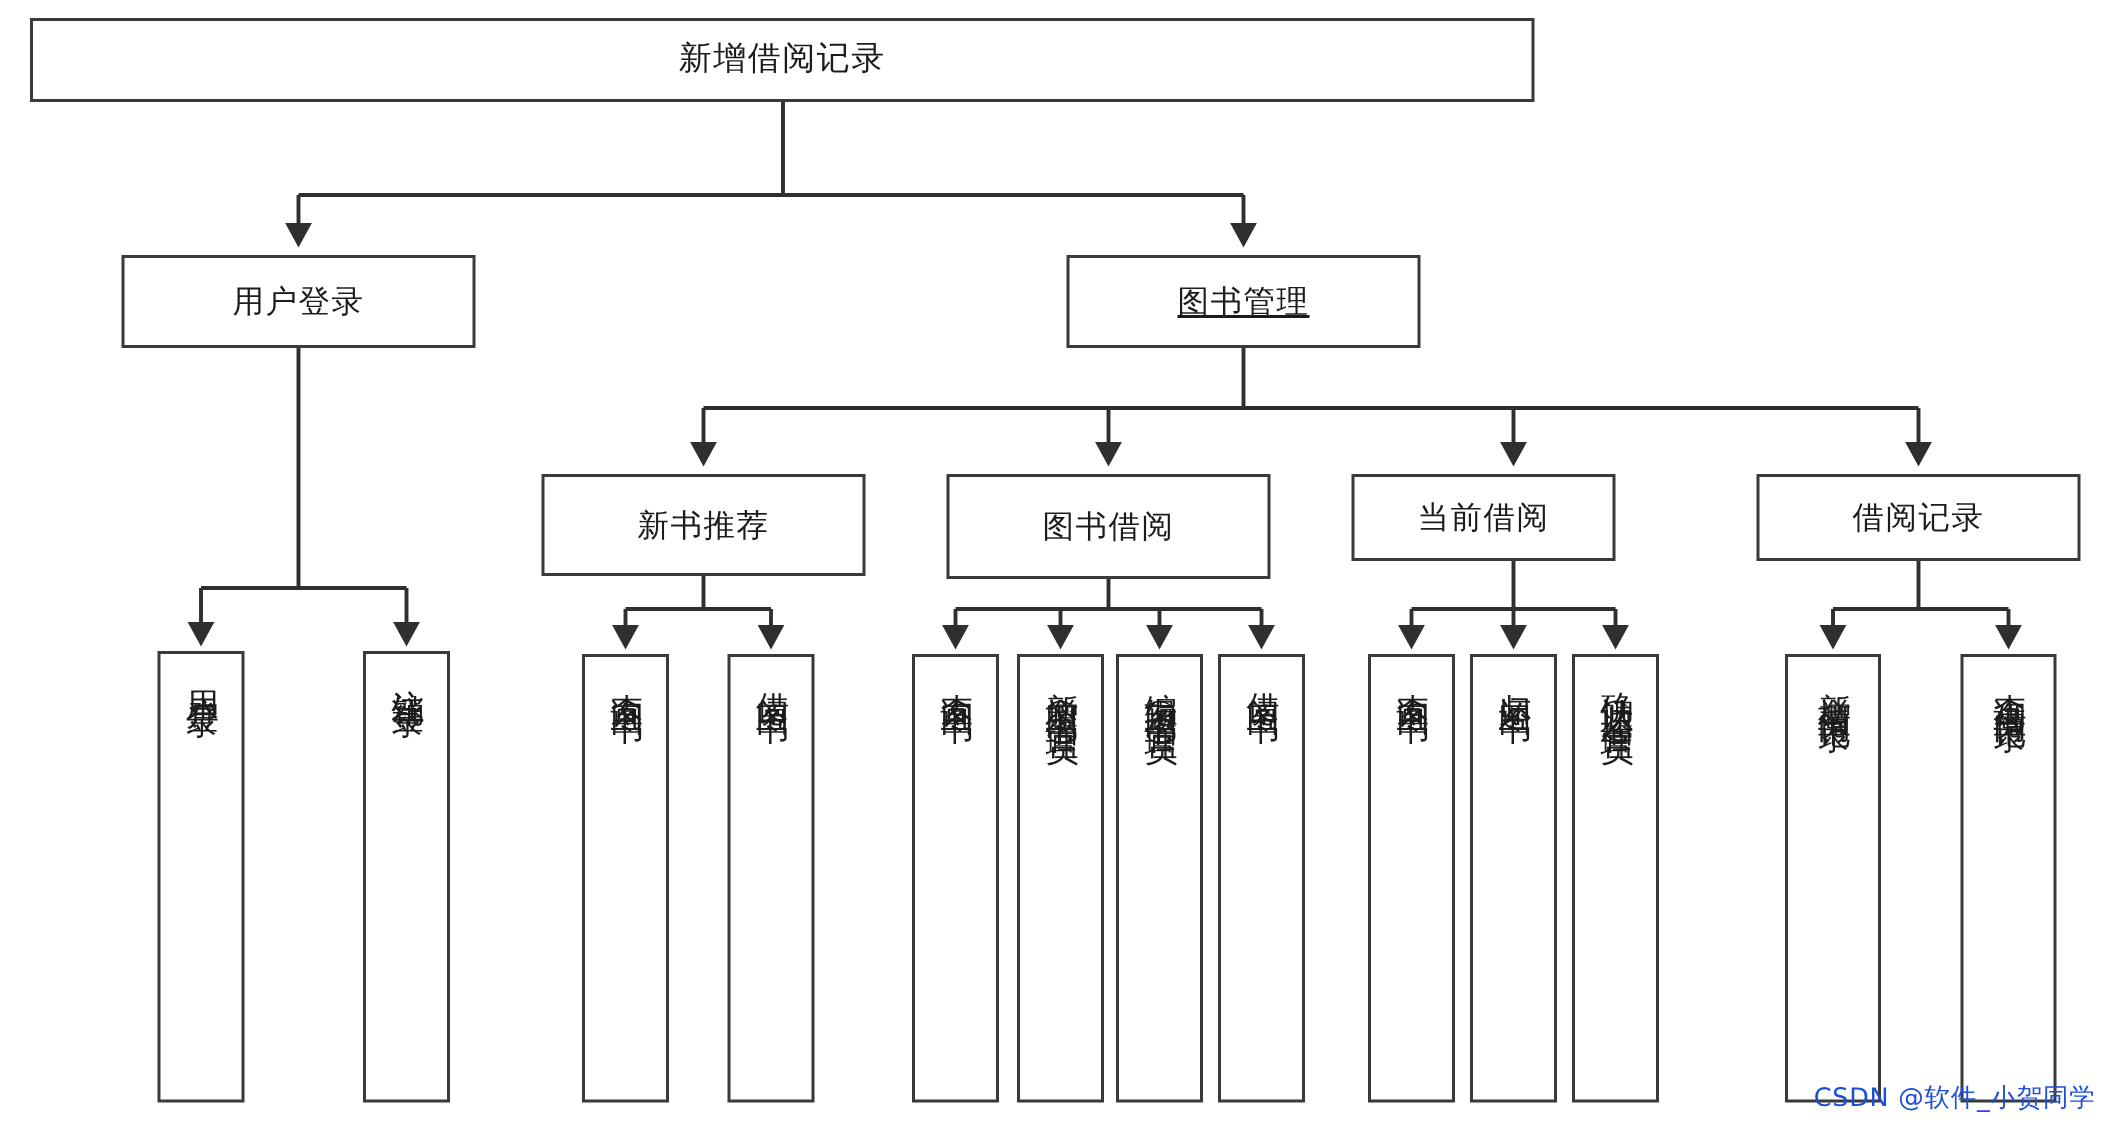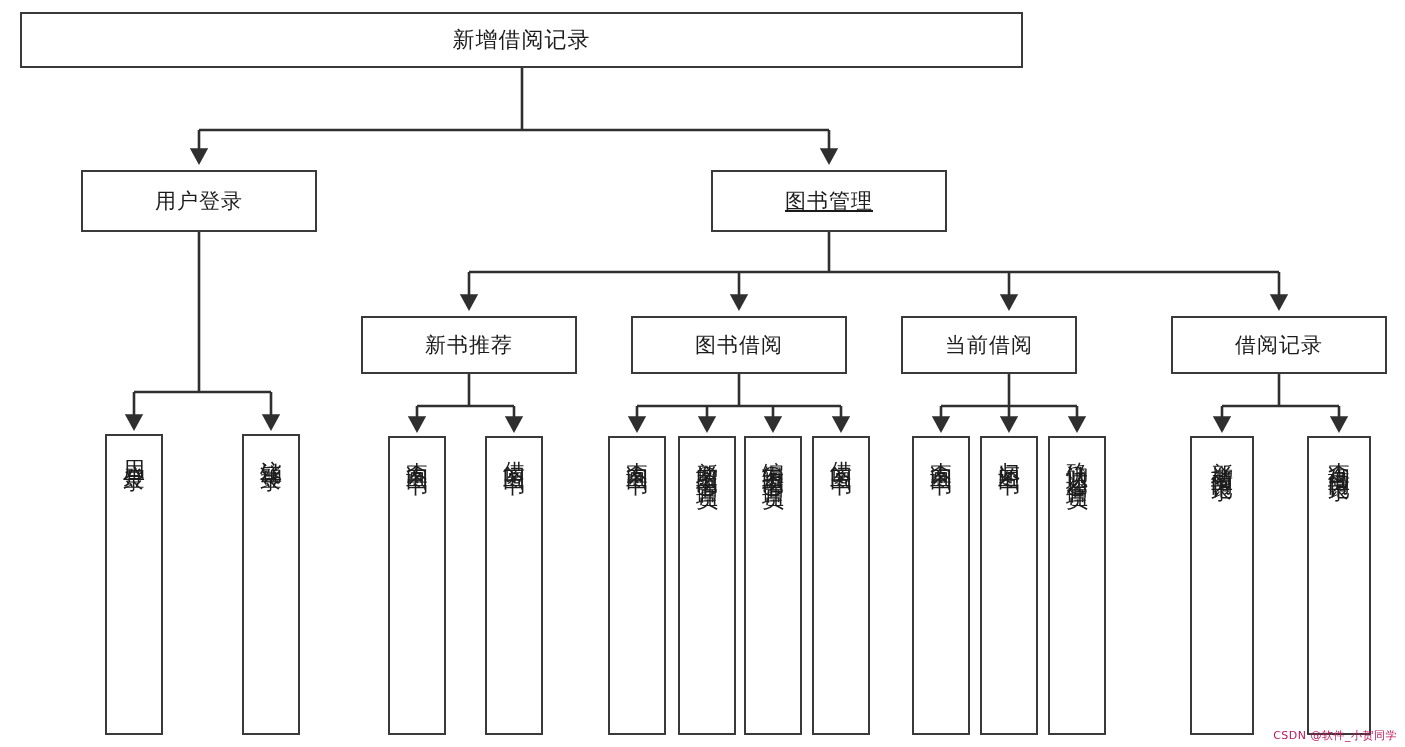--- a/index.html
+++ b/index.html
@@ -59,22 +59,22 @@
     letter-spacing:4px;
     line-height:1;
     white-space:nowrap;
     max-height:292px;
   }
   
   #watermark{
     position:absolute;
     right:8px;
     bottom:4px;
-    font-size:11px;
-    color:#be185d;
+    font-size:17px;
+    color:#1d4ed8;
     letter-spacing:0.5px;
     z-index:3;
     white-space:nowrap;
     user-select:none;
   }
 </style>
 </head>
 <body>
 
 <div id="canvas">
@@ -134,25 +134,25 @@
   </div>
 
   <div class="node horiz" style="left:81px; top:170px; width:236px; height:62px;">
     <span class="label">用户登录</span>
   </div>
 
   <div class="node horiz" style="left:711px; top:170px; width:236px; height:62px;text-decoration:underline;">
     <span class="label">图书管理</span>
   </div>
 
-  <div class="node horiz" style="left:361px; top:316px; width:216px; height:58px;">
+  <div class="node horiz" style="left:361px; top:316px; width:216px; height:68px;">
     <span class="label">新书推荐</span>
   </div>
 
-  <div class="node horiz" style="left:631px; top:316px; width:216px; height:58px;">
+  <div class="node horiz" style="left:631px; top:316px; width:216px; height:70px;">
     <span class="label">图书借阅</span>
   </div>
 
   <div class="node horiz" style="left:901px; top:316px; width:176px; height:58px;">
     <span class="label">当前借阅</span>
   </div>
 
   <div class="node horiz" style="left:1171px; top:316px; width:216px; height:58px;">
     <span class="label">借阅记录</span>
   </div>

